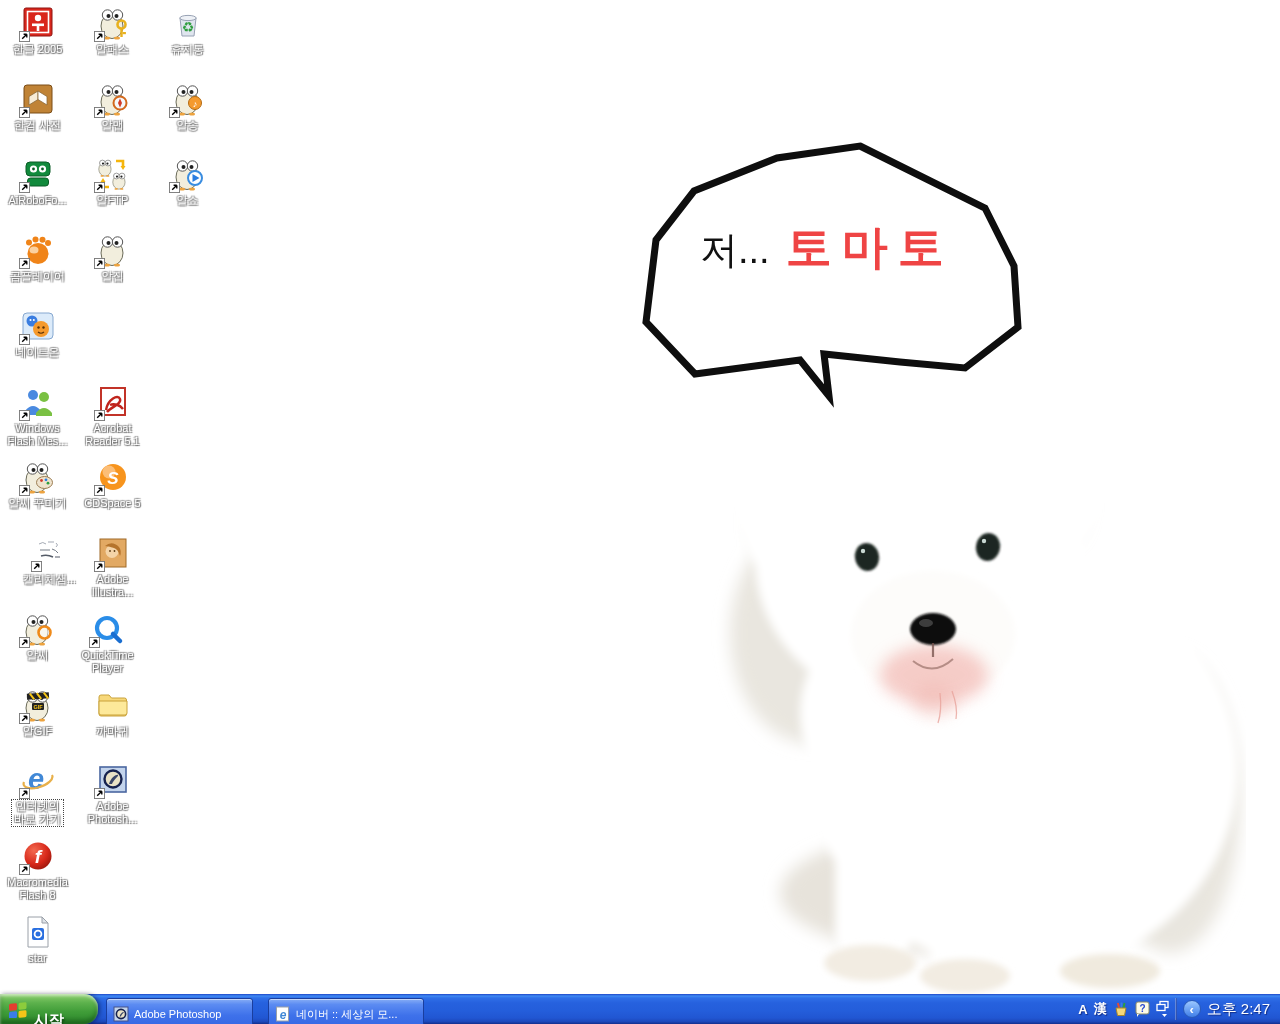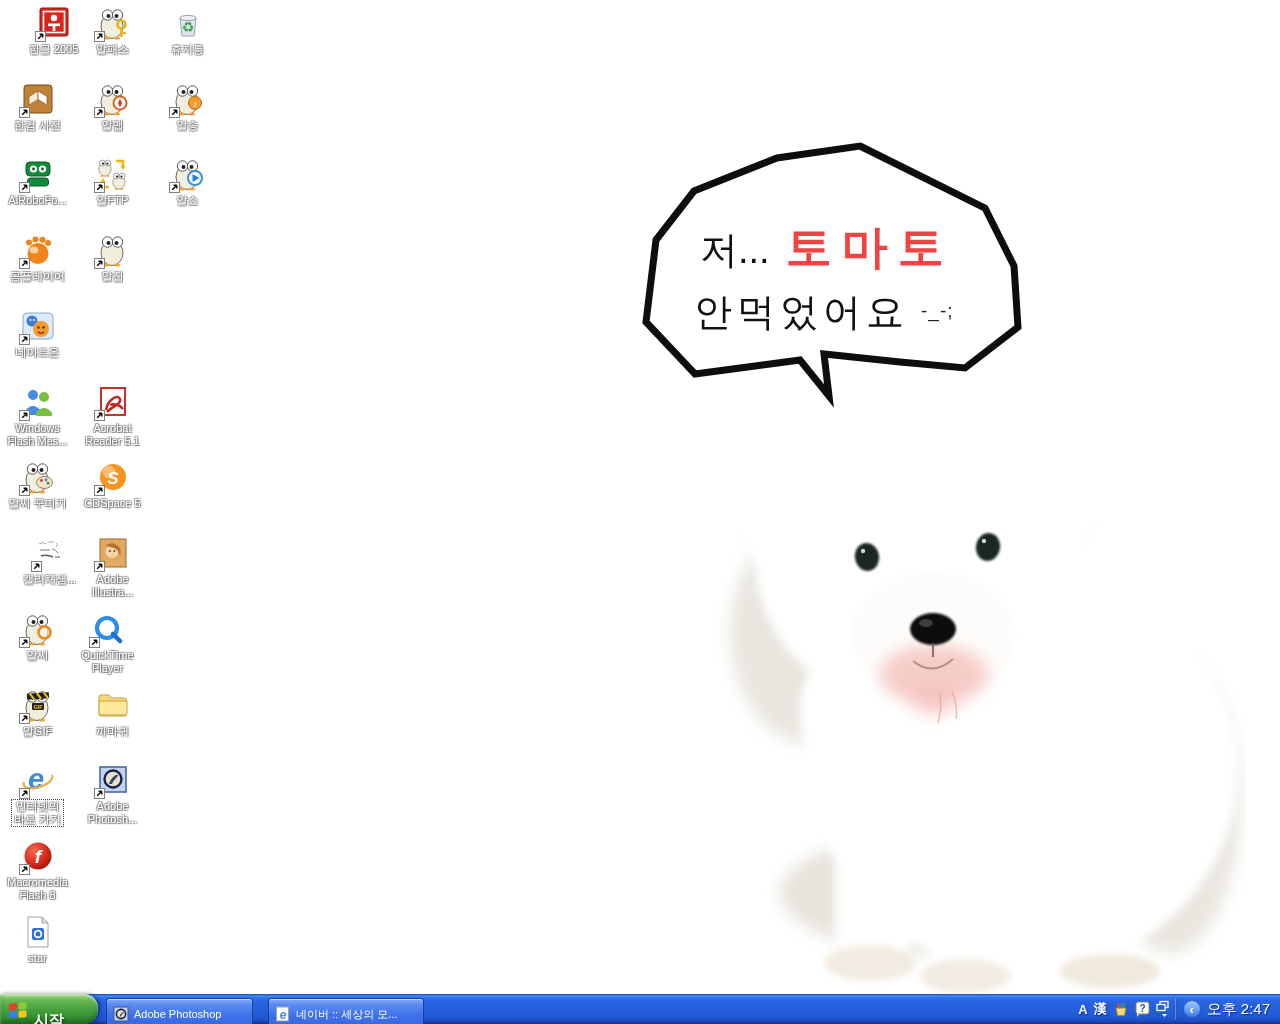--- a/index.html
+++ b/index.html
@@ -67,21 +67,21 @@
       </symbol>
       <symbol id="scarrow" viewBox="0 0 12 12">
         <rect x="0.5" y="0.5" width="11" height="11" fill="#fff" stroke="#777"></rect>
         <path d="M3.5 8.5 L8.5 3.5 M8.5 3.5 L5 3.5 M8.5 3.5 L8.5 7" stroke="#000" stroke-width="1.5" fill="none"></path>
       </symbol>
     </defs>
   </svg>
 
   <div class="desktop">
 
-    <div class="icon-cell" style="left:16px;top:6px">
+    <div class="icon-cell" style="left:0px;top:6px">
       <div class="icon-art">
         <svg class="main" viewBox="0 0 34 34">
             <rect x="3" y="2" width="28" height="28" rx="2" fill="#d9261c" stroke="#8f1410"></rect>
             <rect x="6.5" y="5.5" width="21" height="21" fill="none" stroke="#fff" stroke-width="1.6"></rect>
             <circle cx="17" cy="12" r="3.2" fill="#fff"></circle>
             <rect x="11" y="17.5" width="12" height="2.6" fill="#fff"></rect>
             <rect x="15.7" y="18" width="2.6" height="7" fill="#fff"></rect>
           </svg>
         <svg class="sc-arrow">
             <use href="#scarrow"></use>
@@ -521,21 +521,20 @@
         <path d="M223 288 q20 16 40 -2" stroke="#8a625a" stroke-width="2" opacity=".6" fill="none"></path>
         <path d="M250 320 q2 18 -2 30 M262 318 q6 16 4 28" stroke="#e9a49c" stroke-width="1.3" opacity=".8" fill="none"></path>
       </g>
     </svg>
 
     <div class="bubble">
       <svg viewBox="0 0 402 276">
         <polygon points="230,13 355,75 384,133 388,194 335,235 270,229 194,221 199,263 170,227 65,241 16,189 26,107 64,58 147,25" fill="#ffffff" stroke="#0e0e0e" stroke-width="7" stroke-linejoin="miter"></polygon>
       </svg>
       <div class="bubble-line1"><span>저...</span><span class="red">토마토</span></div>
-      <div class="bubble-line2"><span>안먹었어요</span><span class="emo">-_-;</span></div>
     </div>
 
   </div>
 
   <div class="taskbar">
 
     <div class="start-button">
       <svg width="20" height="18" viewBox="0 0 20 18">
         <g transform="skewY(-6) translate(0,1)">
           <rect x="1" y="3" width="8" height="7" rx="1.5" fill="#e33e30"></rect>

